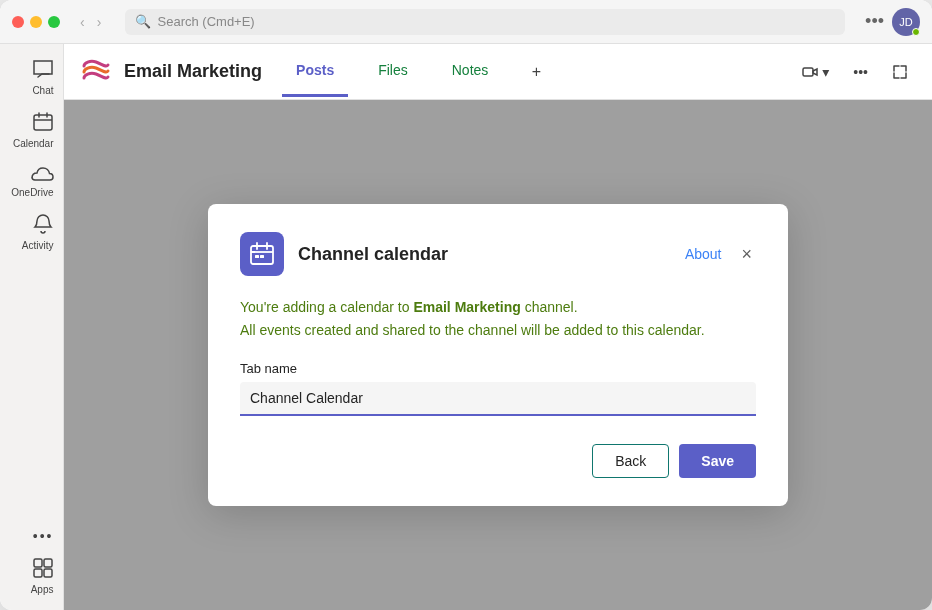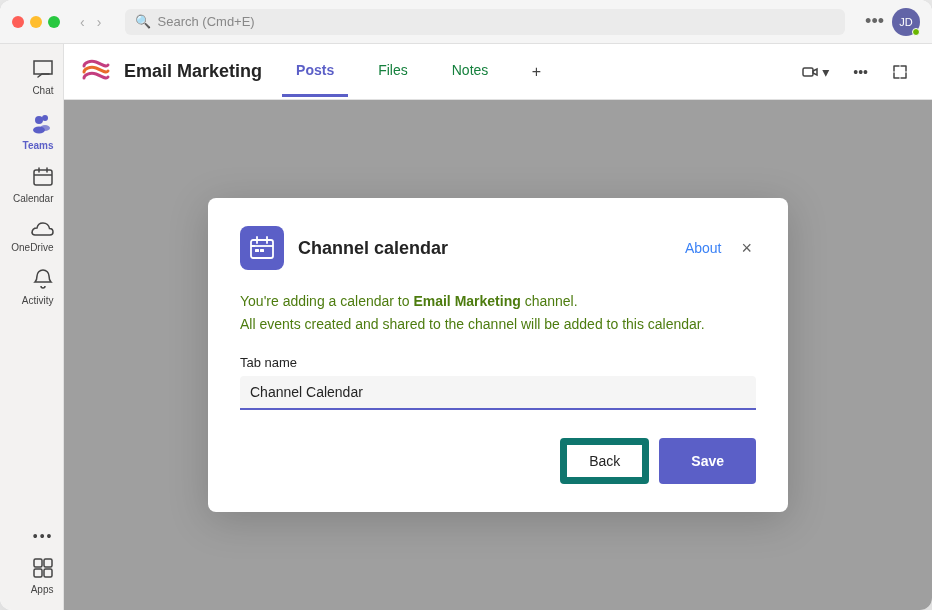--- a/index.html
+++ b/index.html
@@ -66,22 +66,22 @@
     .modal-header { display: flex; align-items: center; margin-bottom: 20px; }
     .modal-icon { width: 44px; height: 44px; background: #5b5fc7; border-radius: 8px; display: flex; align-items: center; justify-content: center; margin-right: 14px; flex-shrink: 0; }
     .modal-title { font-size: 18px; font-weight: 700; color: #242424; flex: 1; }
     .modal-about { color: #3b82f6; font-size: 14px; cursor: pointer; margin-right: 16px; }
     .modal-close { background: none; border: none; cursor: pointer; color: #616161; font-size: 18px; padding: 4px; border-radius: 4px; }
     .modal-desc { font-size: 14px; color: #4d7c0f; line-height: 1.6; margin-bottom: 20px; }
     .modal-desc strong { font-weight: 700; }
     .field-label { font-size: 13px; color: #242424; margin-bottom: 6px; }
     .field-input { width: 100%; border: none; border-bottom: 2px solid #5b5fc7; background: #f5f5f5; padding: 8px 10px; font-size: 14px; color: #242424; border-radius: 4px 4px 0 0; outline: none; }
     .modal-actions { display: flex; justify-content: flex-end; gap: 10px; margin-top: 28px; }
-    .btn-back { background: #ffffff; border: 7px solid #0f766e; color: #242424; padding: 8px 22px; border-radius: 4px; font-size: 14px; cursor: pointer; }
-    .btn-save { background: #5b5fc7; border: none; color: #ffffff; padding: 8px 32px; border-radius: 4px; font-size: 14px; font-weight: 600; cursor: pointer; }
+    .btn-back { background: #ffffff; border: 1px solid #0f766e; color: #242424; padding: 8px 22px; border-radius: 4px; font-size: 14px; cursor: pointer; }
+    .btn-save { background: #5b5fc7; border: none; color: #ffffff; padding: 8px 22px; border-radius: 4px; font-size: 14px; font-weight: 600; cursor: pointer; }
   </style>
 </head>
 <body>
 
 <div class="window">
 
   <div class="titlebar">
     <div class="traffic-lights">
       <div class="tl tl-red"></div>
       <div class="tl tl-yellow"></div>
@@ -111,31 +111,20 @@
       <div class="sidebar-item">
         <span class="sidebar-icon">
           <svg width="22" height="22" viewBox="0 0 22 22" fill="none">
             <path d="M2 3h18v13H2z" rx="2" fill="none" stroke="#444" stroke-width="1.5"></path>
             <path d="M6 19l4-3h7" stroke="#444" stroke-width="1.5" stroke-linecap="round"></path>
           </svg>
         </span>
         <span class="sidebar-label">Chat</span>
       </div>
 
-      <div class="sidebar-item active">
-        <span class="sidebar-icon">
-          <svg width="24" height="24" viewBox="0 0 24 24" fill="none">
-            <circle cx="15" cy="7" r="3" fill="#5b5fc7"></circle>
-            <ellipse cx="15" cy="17" rx="5" ry="3" fill="#5b5fc7" opacity="0.7"></ellipse>
-            <circle cx="9" cy="9" r="4" fill="#5b5fc7"></circle>
-            <ellipse cx="9" cy="19" rx="6" ry="3.5" fill="#5b5fc7"></ellipse>
-          </svg>
-        </span>
-        <span class="sidebar-label" style="color:#5b5fc7;font-weight:600;">Teams</span>
-      </div>
 
       <div class="sidebar-item">
         <span class="sidebar-icon">
           <svg width="22" height="22" viewBox="0 0 22 22" fill="none">
             <rect x="2" y="4" width="18" height="15" rx="2" stroke="#444" stroke-width="1.5" fill="none"></rect>
             <path d="M2 9h18" stroke="#444" stroke-width="1.5"></path>
             <path d="M7 2v4M15 2v4" stroke="#444" stroke-width="1.5" stroke-linecap="round"></path>
           </svg>
         </span>
         <span class="sidebar-label">Calendar</span>

